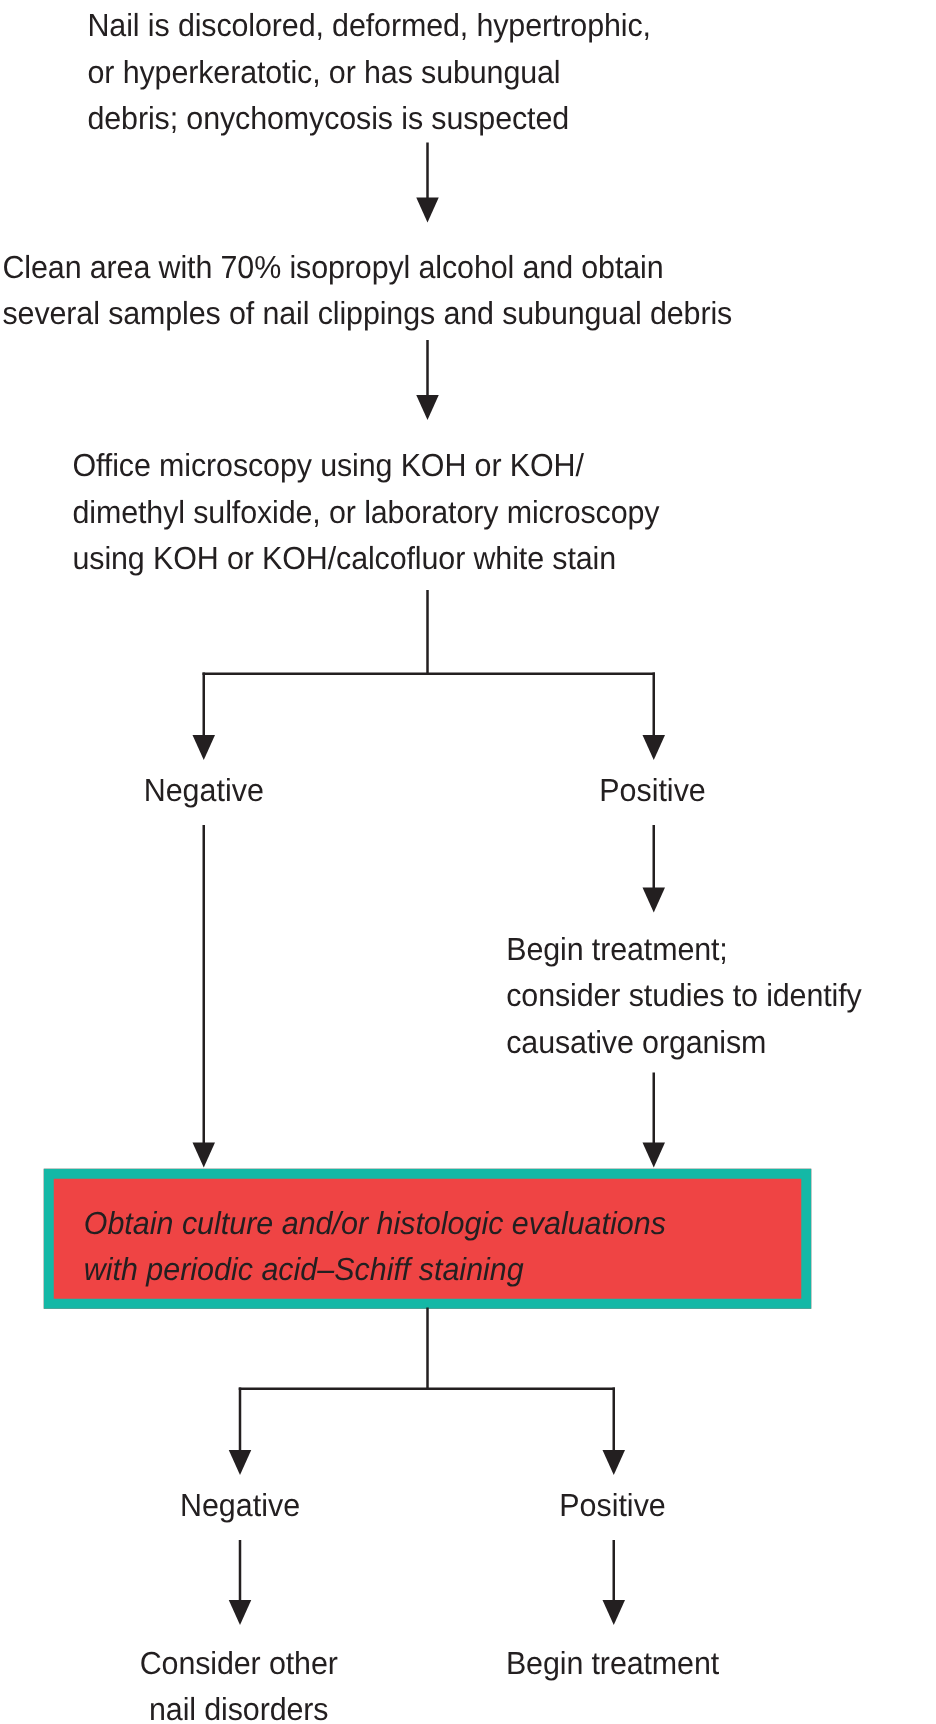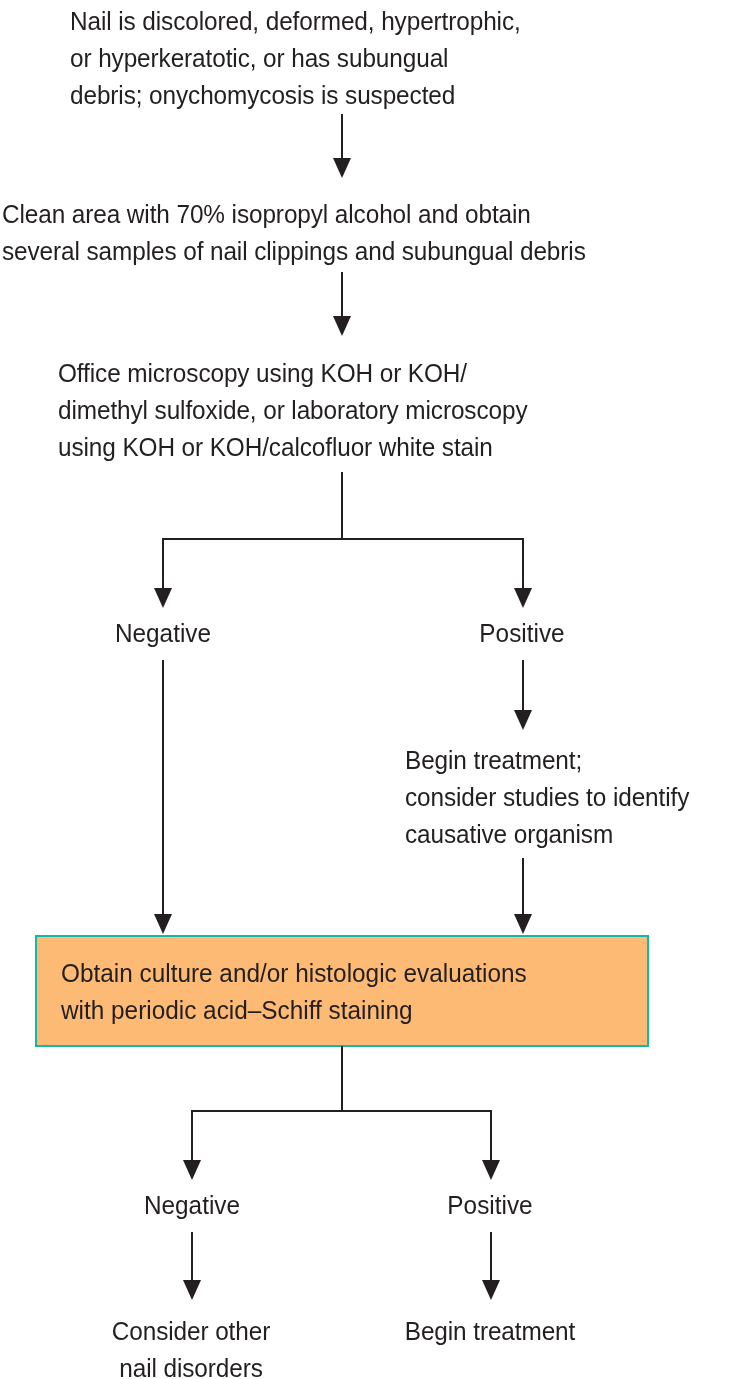--- a/index.html
+++ b/index.html
@@ -57,23 +57,24 @@
   .ahead {
     position: absolute;
     width: 0;
     height: 0;
     border-left: 9px solid transparent;
     border-right: 9px solid transparent;
     border-top: 20px solid #231f20;
   }
   .boxed {
     position: absolute;
-    border: 2px solid #14b8a6;
-    background: #fdba74;
+    border: 8px solid #14b8a6;
+    background: #ef4444;
     box-sizing: border-box;
+    font-style: italic;
   }
   .boxed .boxtext {
     position: absolute;
     left: 24px;
     top: 18px;
     font-size: 25.5px;
     line-height: 37px;
     color: #231f20;
     white-space: pre-line;
     transform: scaleX(0.955);

